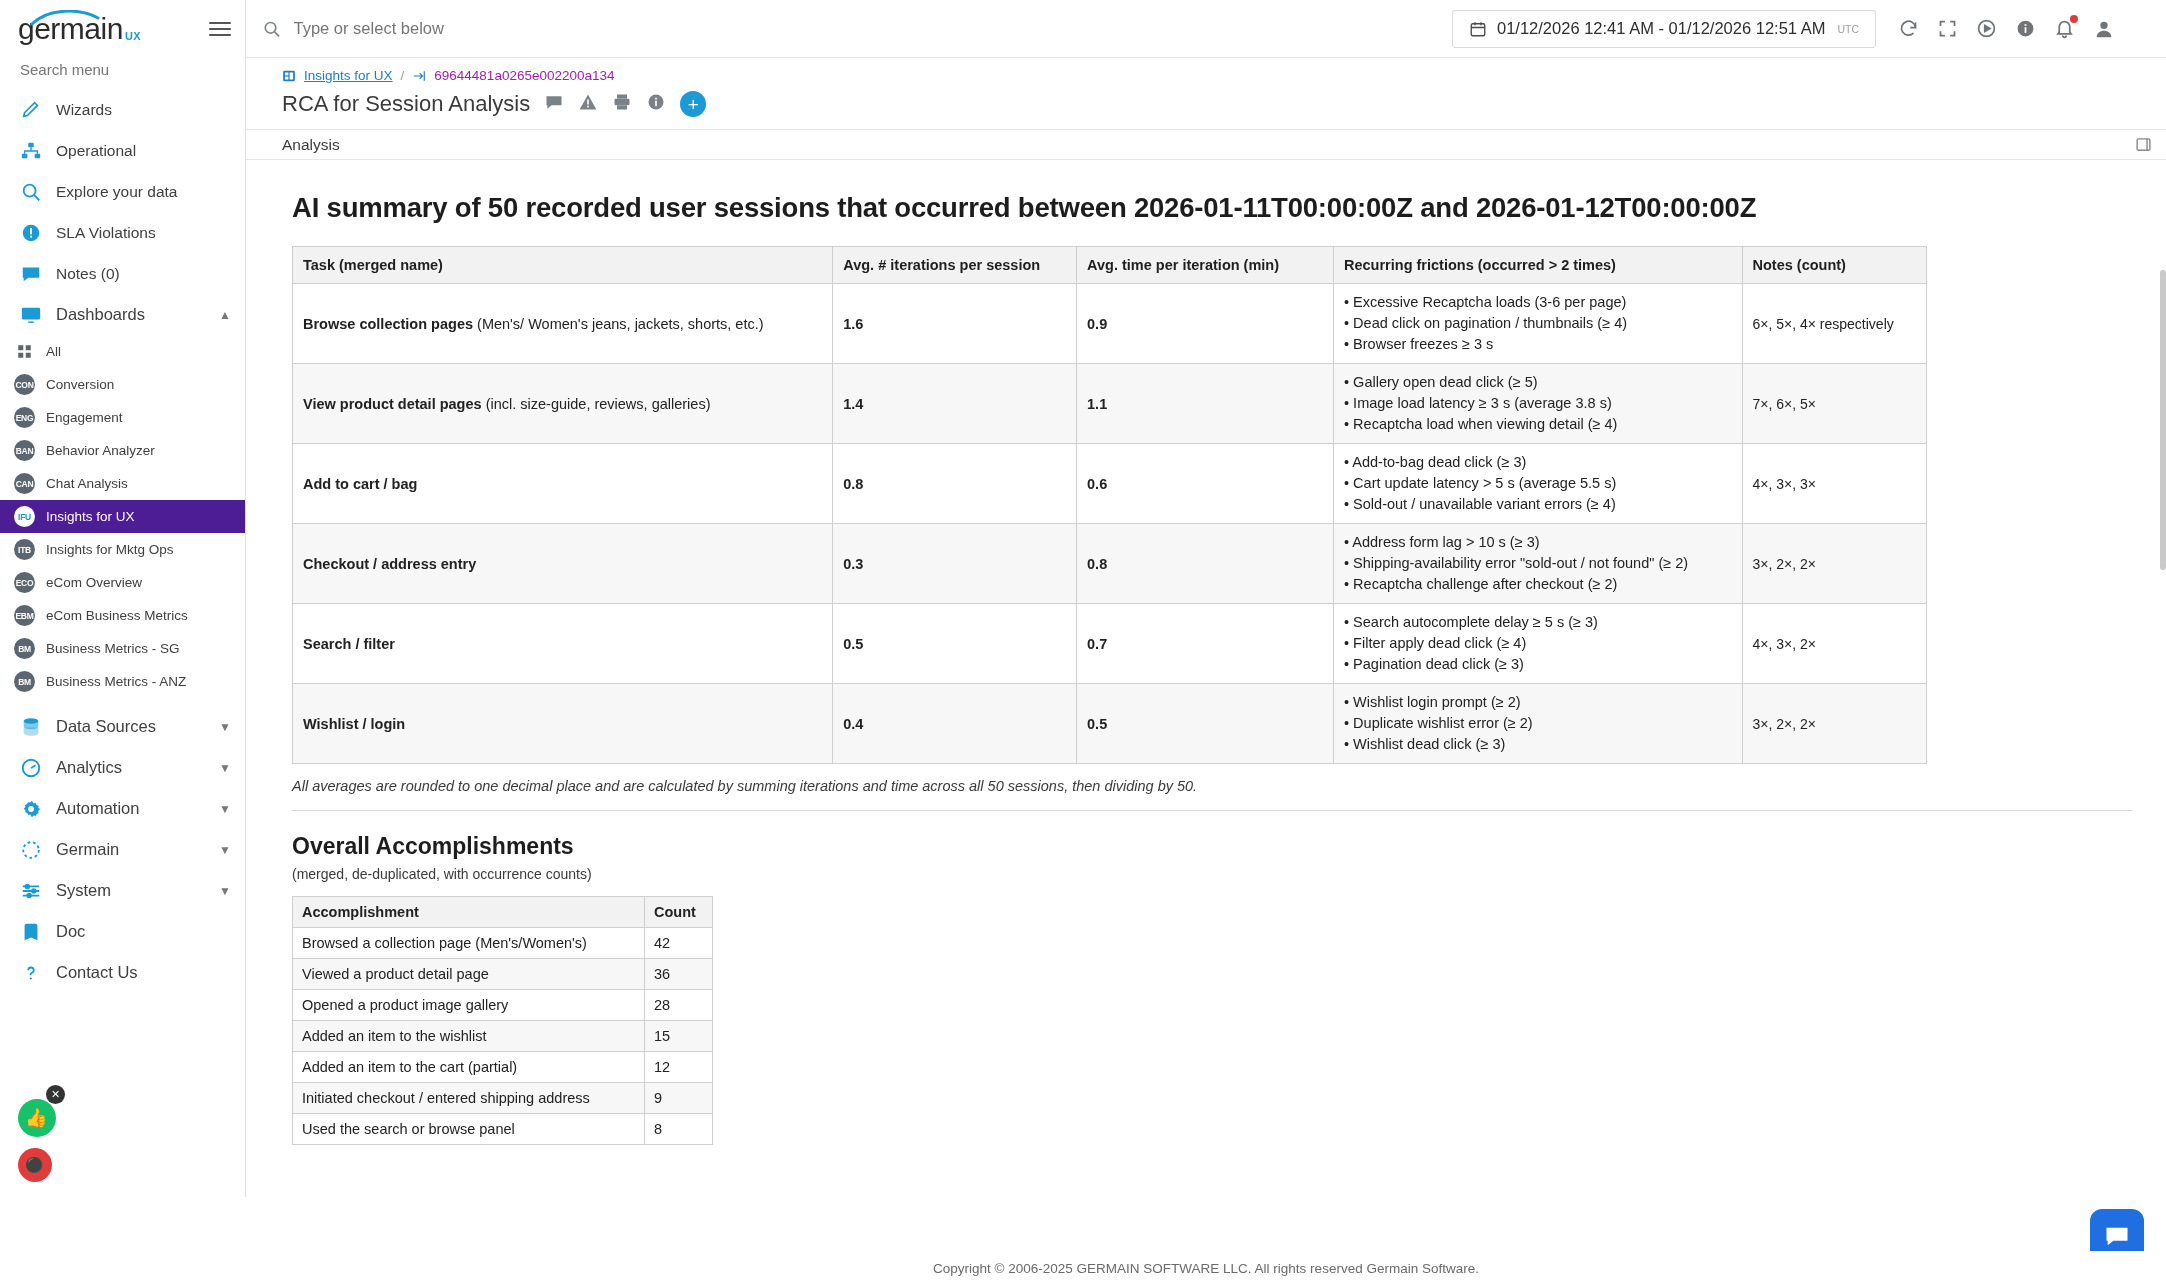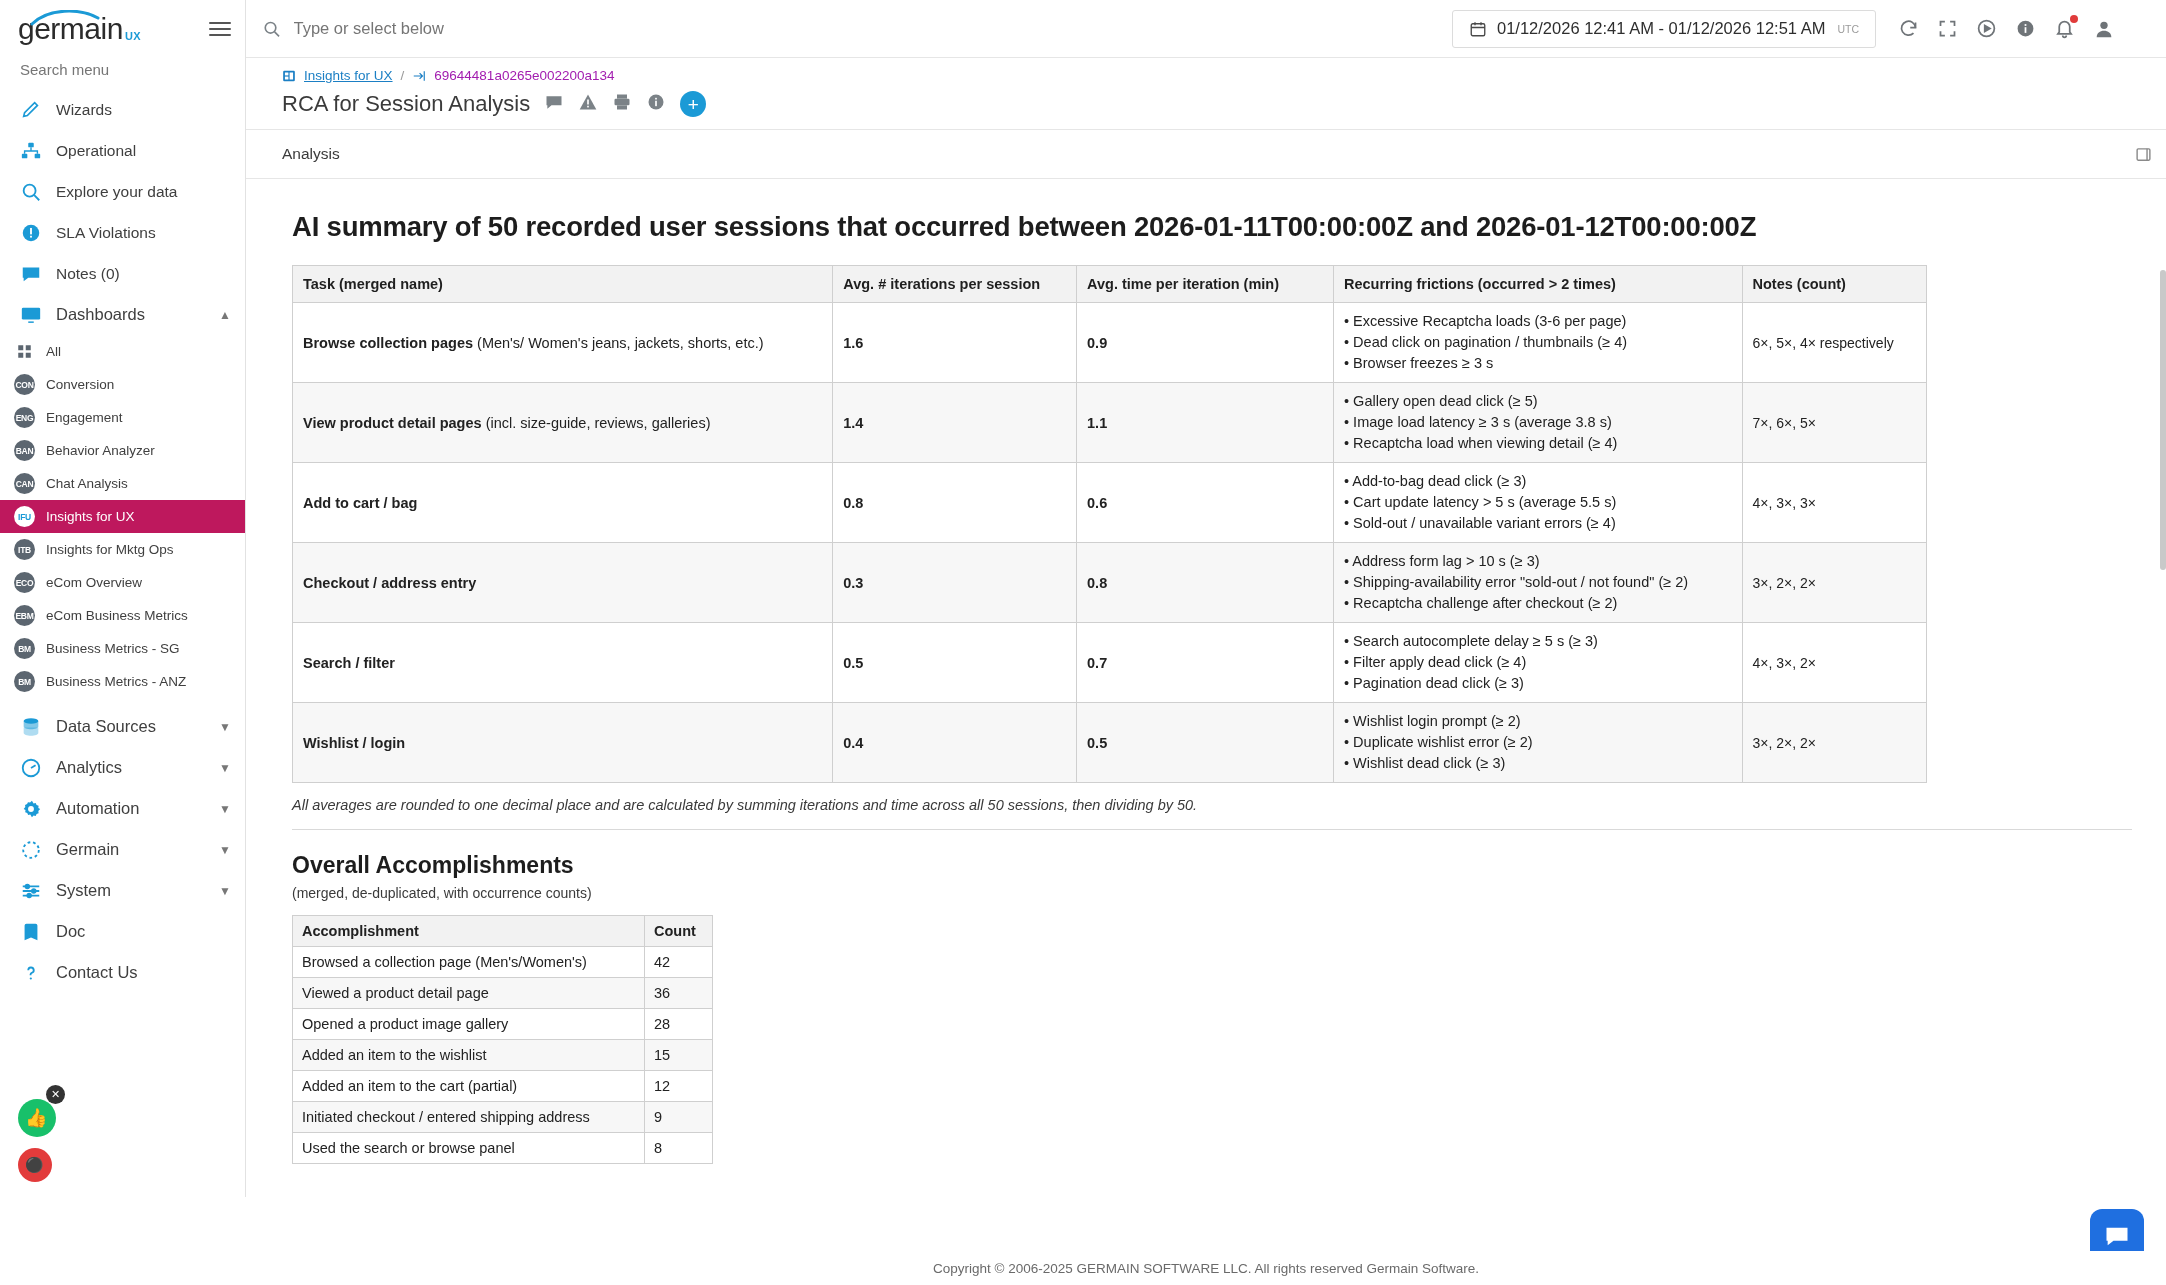--- a/index.html
+++ b/index.html
@@ -63,21 +63,21 @@
   .sub-item {
     display: flex; align-items: center; height: 33px;
     padding-left: 14px; font-size: 13.5px; color: #3f3f3f; cursor: pointer;
   }
   .sub-item .badge {
     width: 21px; height: 21px; border-radius: 50%;
     background: #5c6670; color: #fff; font-size: 8.5px; font-weight: 700;
     display: flex; align-items: center; justify-content: center;
     margin-right: 11px; flex: 0 0 21px; letter-spacing: -0.3px;
   }
-  .sub-item.active { background: #be185d; color: #fff; }
+  .sub-item.active { background: #4c1d95; color: #fff; }
   .sub-item.active .badge { background: #fff; color: #1b9ad6; }
   .sub-grid-icon {
     width: 21px; height: 21px; margin-right: 11px; flex: 0 0 21px;
     display: flex; align-items: center; justify-content: center; color: #5c6670;
   }
 
   
   .cicon { width: 22px; height: 22px; display: block; }
 
   
@@ -124,21 +124,21 @@
   .page-title { font-size: 22px; color: #3b3b3b; font-weight: 400; }
   .title-icons { display: flex; align-items: center; gap: 14px; color: #7b8287; }
   .plus-btn {
     width: 26px; height: 26px; border-radius: 50%; background: #1b9ad6;
     color: #fff; display: flex; align-items: center; justify-content: center;
     font-size: 19px; line-height: 1; cursor: pointer;
   }
 
   .tabbar {
     margin-top: 12px; border-top: 1px solid #e6e6e6; border-bottom: 1px solid #e6e6e6;
-    height: 50px; display: flex; align-items: center; justify-content: space-between;
+    height: 31px; display: flex; align-items: center; justify-content: space-between;
     padding: 0 14px 0 36px; background: #fff;
   }
   .tab { font-size: 15.5px; color: #3b3b3b; cursor: pointer; }
   .panel-toggle { color: #8a8a8a; cursor: pointer; display: flex; }
 
   .content { padding: 22px 30px 0 46px; overflow: hidden; height: 1080px; }
   h1.ai-title {
     font-size: 27.5px; font-weight: 700; color: #1d1d1d; margin: 10px 0 22px 0;
     letter-spacing: -0.2px;
   }

